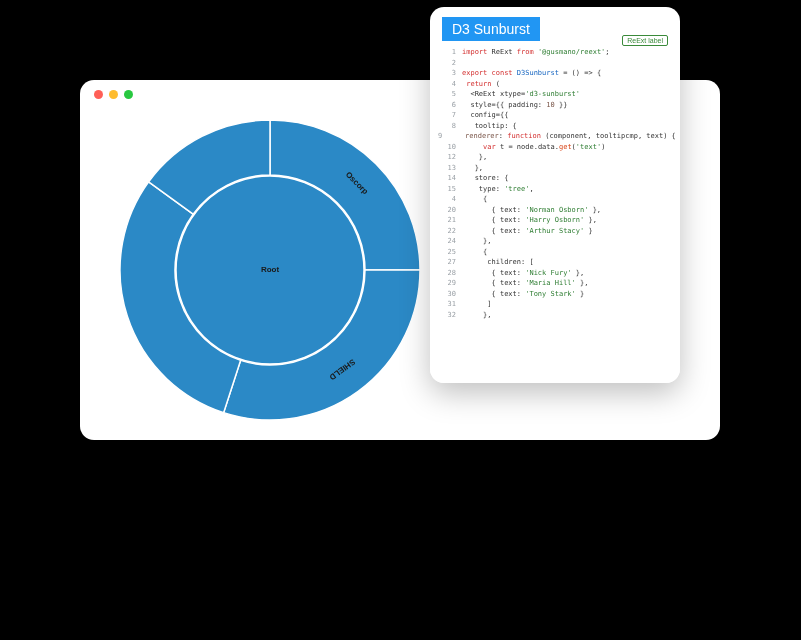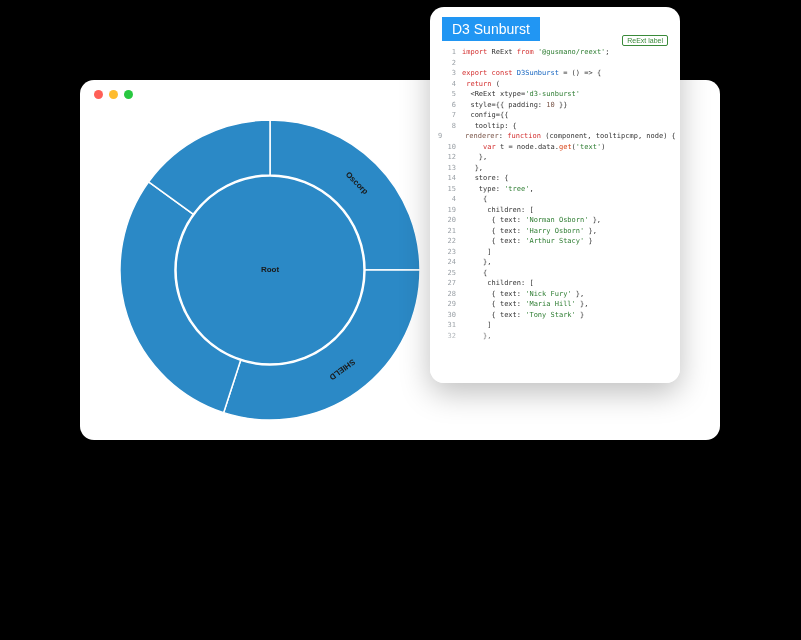--- a/index.html
+++ b/index.html
@@ -61,32 +61,30 @@
     <div class="code-body">
       <ol class="code-list" id="code-list">
           <li><span class="ln">1</span><span><span class="tok-kw">import</span><span> ReExt </span><span class="tok-kw">from</span><span> </span><span class="tok-str">'@gusmano/reext'</span><span>;</span></span></li>
           <li><span class="ln">2</span><span></span></li>
           <li><span class="ln">3</span><span><span class="tok-kw">export const</span><span> </span><span class="tok-fn">D3Sunburst</span><span> = () =&gt; {</span></span></li>
           <li><span class="ln">4</span><span><span> </span><span class="tok-kw">return</span><span> (</span></span></li>
           <li><span class="ln">5</span><span><span>  &lt;ReExt xtype=</span><span class="tok-str">'d3-sunburst'</span></span></li>
           <li><span class="ln">6</span><span><span>  style={{ padding: </span><span class="tok-ident">10</span><span> }}</span></span></li>
           <li><span class="ln">7</span><span><span>  config={{</span></span></li>
           <li><span class="ln">8</span><span><span>   tooltip: {</span></span></li>
-          <li><span class="ln">9</span><span><span>    </span><span class="tok-ident">renderer</span><span>: </span><span class="tok-kw">function</span><span> (component, tooltipcmp, node) {</span></span></li>
+          <li><span class="ln">9</span><span><span>    </span><span class="tok-ident">renderer</span><span>: </span><span class="tok-kw">function</span><span> (component, tooltipcmp, text) {</span></span></li>
           <li><span class="ln">10</span><span><span>     </span><span class="tok-kw">var</span><span> t = node.data.</span><span class="tok-call">get</span><span>(</span><span class="tok-str">'text'</span><span>)</span></span></li>
           <li><span class="ln">12</span><span><span>    },</span></span></li>
           <li><span class="ln">13</span><span><span>   },</span></span></li>
           <li><span class="ln">14</span><span><span>   store: {</span></span></li>
           <li><span class="ln">15</span><span><span>    type: </span><span class="tok-str">'tree'</span><span>,</span></span></li>
           <li><span class="ln">4</span><span><span>     {</span></span></li>
-          <li><span class="ln">19</span><span><span>      children: [</span></span></li>
           <li><span class="ln">20</span><span><span>       { text: </span><span class="tok-str">'Norman Osborn'</span><span> },</span></span></li>
           <li><span class="ln">21</span><span><span>       { text: </span><span class="tok-str">'Harry Osborn'</span><span> },</span></span></li>
           <li><span class="ln">22</span><span><span>       { text: </span><span class="tok-str">'Arthur Stacy'</span><span> }</span></span></li>
-          <li><span class="ln">23</span><span><span>      ]</span></span></li>
           <li><span class="ln">24</span><span><span>     },</span></span></li>
           <li><span class="ln">25</span><span><span>     {</span></span></li>
           <li><span class="ln">27</span><span><span>      children: [</span></span></li>
           <li><span class="ln">28</span><span><span>       { text: </span><span class="tok-str">'Nick Fury'</span><span> },</span></span></li>
           <li><span class="ln">29</span><span><span>       { text: </span><span class="tok-str">'Maria Hill'</span><span> },</span></span></li>
           <li><span class="ln">30</span><span><span>       { text: </span><span class="tok-str">'Tony Stark'</span><span> }</span></span></li>
           <li><span class="ln">31</span><span><span>      ]</span></span></li>
           <li><span class="ln">32</span><span><span>     },</span></span></li>
         </ol>
     </div>

